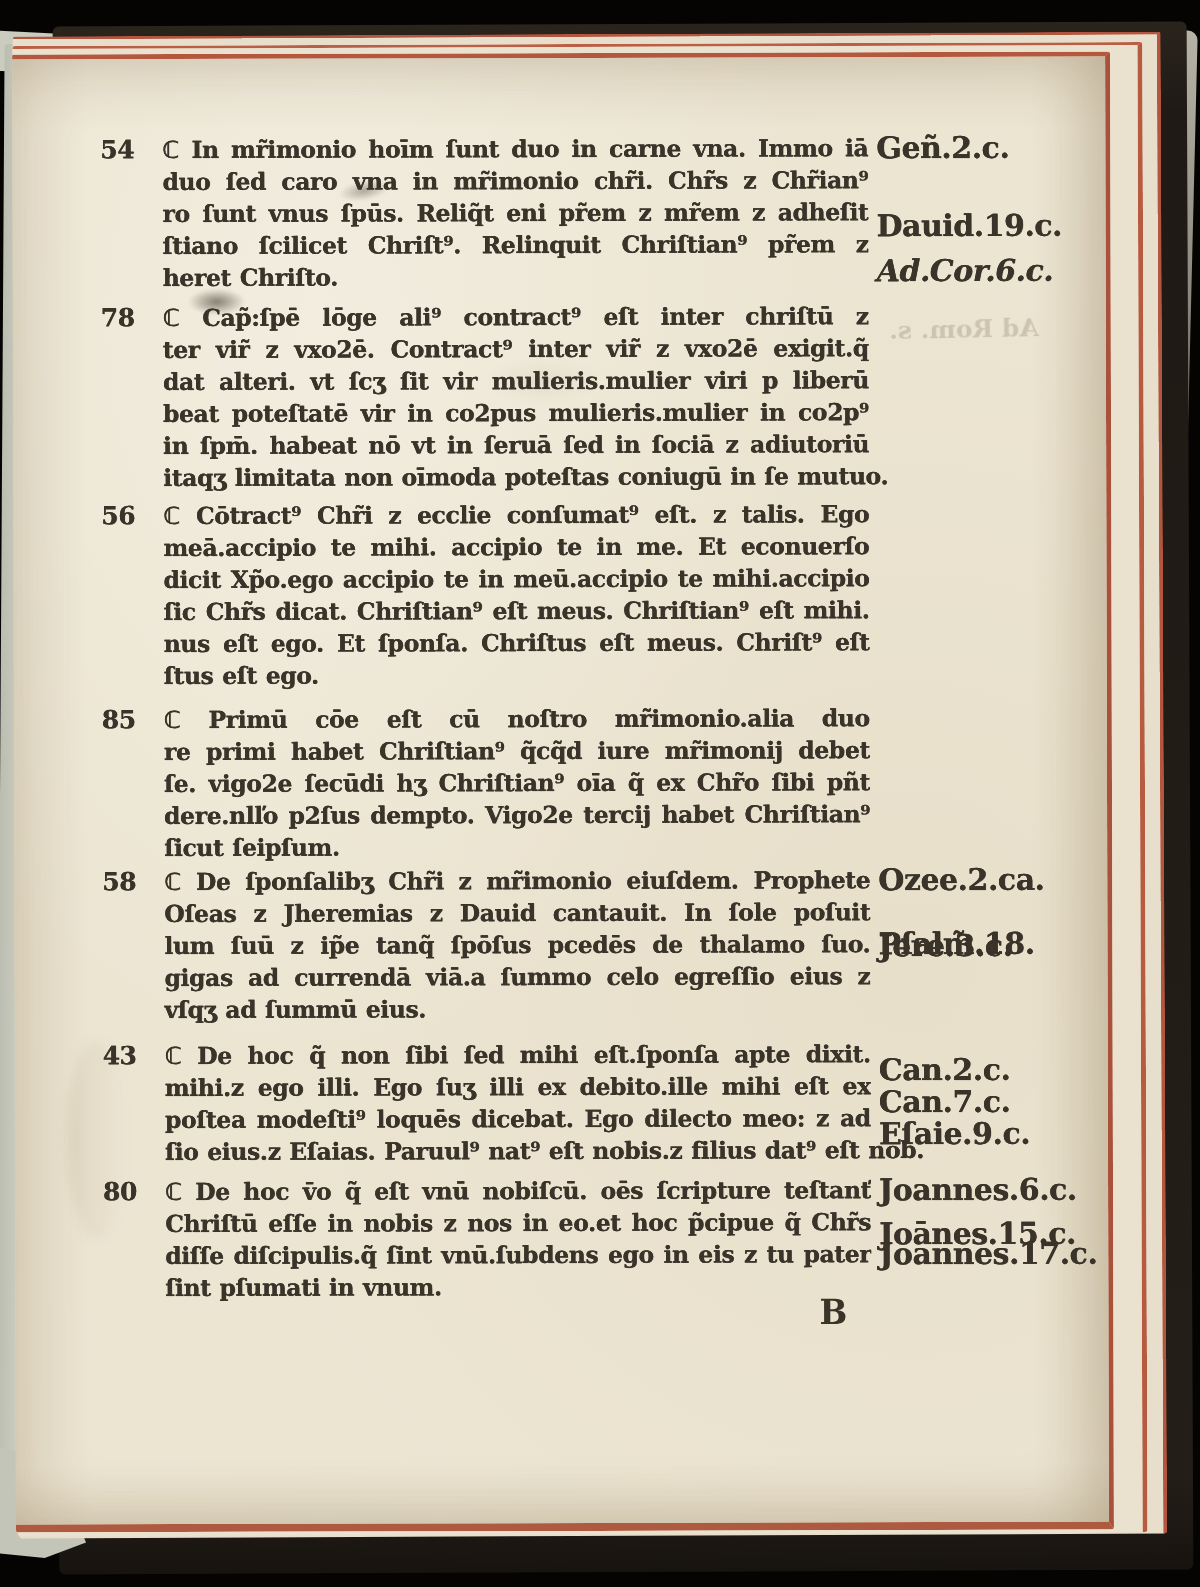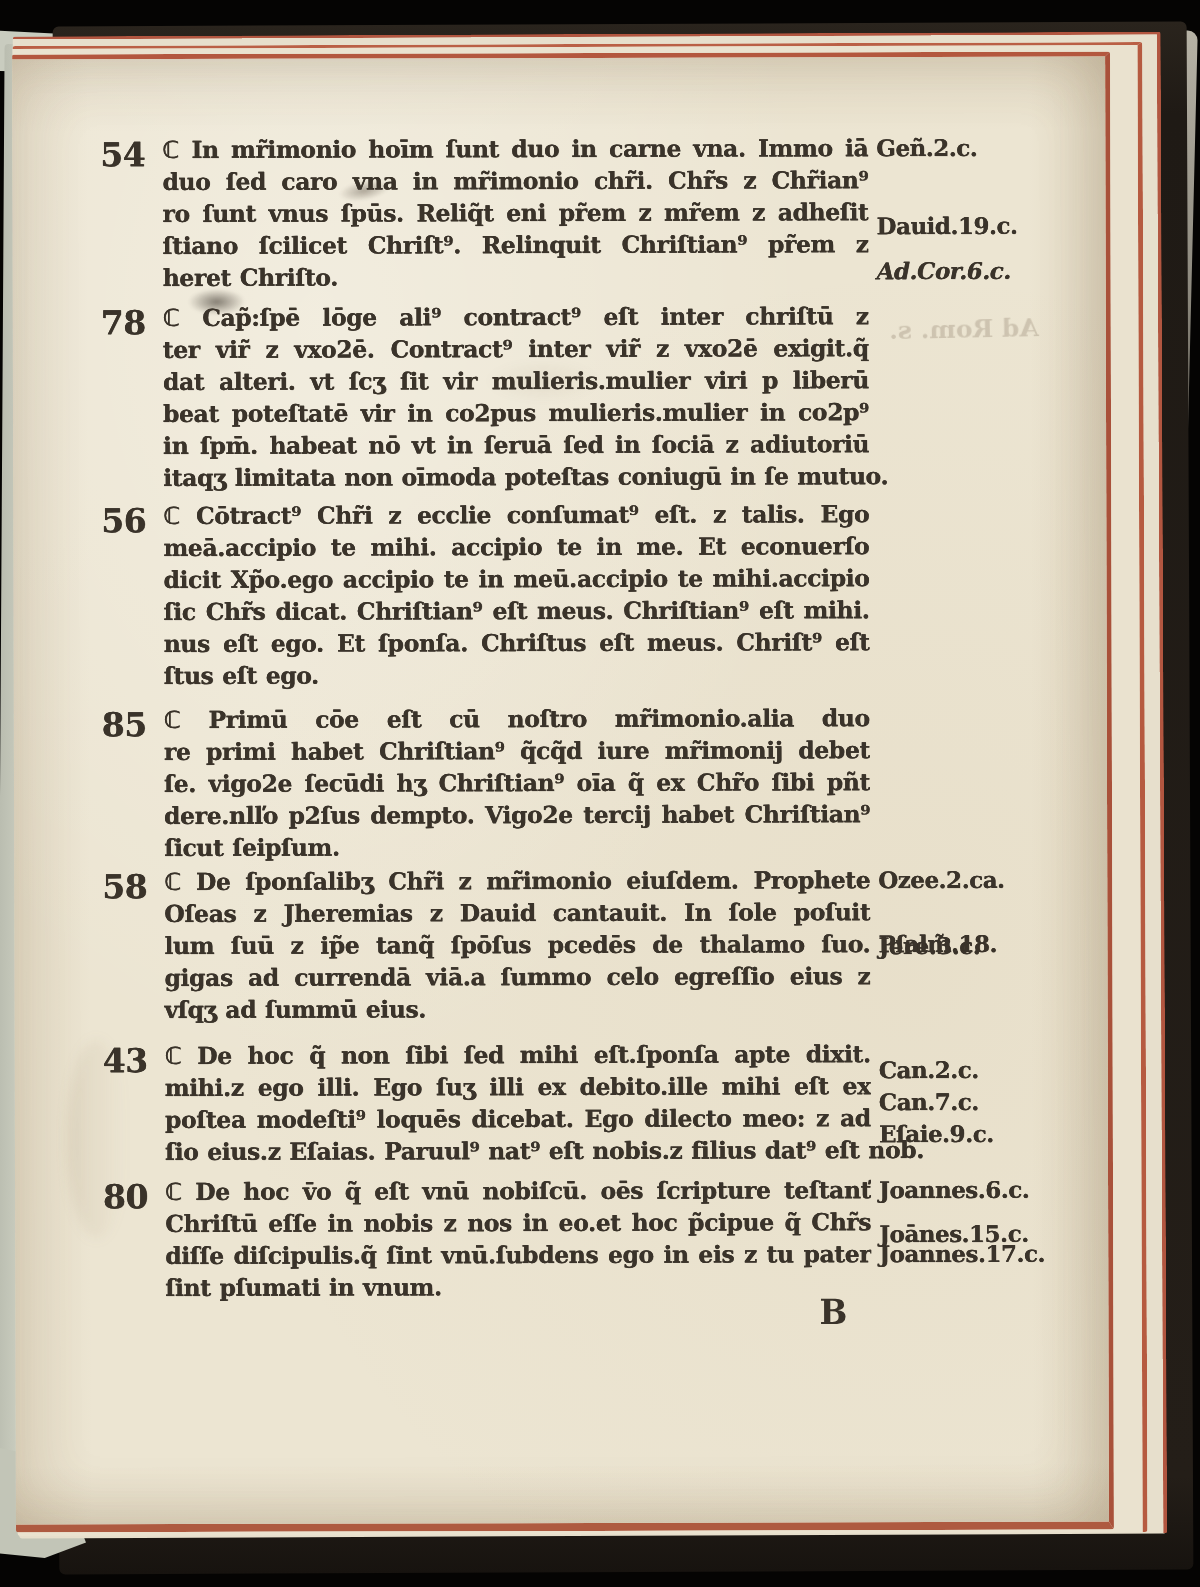--- a/index.html
+++ b/index.html
@@ -44,29 +44,29 @@
           radial-gradient(ellipse at 82% 62%, rgba(176,148,98,.07), rgba(0,0,0,0) 55%),
           linear-gradient(90deg, rgba(148,120,82,.12), rgba(0,0,0,0) 7%, rgba(0,0,0,0) 93%, rgba(148,120,82,.14)),
           linear-gradient(180deg, rgba(148,120,82,.10), rgba(0,0,0,0) 5%, rgba(0,0,0,0) 96%, rgba(148,120,82,.12)),
           #ece5d2;
         box-shadow:inset 0 0 70px rgba(120,98,66,.16), inset -18px 0 38px rgba(120,98,66,.10);}
 
   
   .textblock{position:absolute;left:86px;top:75px;width:960px;height:1360px;
              color:#3a332a;font-weight:700;}
   .sec{position:absolute;left:0;width:960px;}
-  .sec .num{position:absolute;left:2px;top:1px;width:58px;font-size:33px;letter-spacing:-.5px;}
+  .sec .num{position:absolute;left:2px;top:1px;width:58px;font-size:25px;letter-spacing:-.5px;}
   .sec .body{position:absolute;left:64px;top:0;width:706px;}
   .line{height:32px;line-height:32px;font-size:23.5px;letter-spacing:-.4px;word-spacing:1px;
         white-space:nowrap;
         text-shadow:0 0 .5px currentColor, .4px .2px 0 rgba(52,44,34,.35);}
   .line.just{white-space:normal;text-align:justify;text-align-last:justify;height:32px;overflow:hidden;}
   .num,.note{text-shadow:0 0 .5px currentColor, .4px .2px 0 rgba(52,44,34,.35);}
   .sec .notes{position:absolute;left:778px;top:0;width:180px;}
-  .note{position:absolute;left:0;height:32px;line-height:32px;font-size:23px;
+  .note{position:absolute;left:0;height:32px;line-height:32px;font-size:30px;
         letter-spacing:-.5px;white-space:nowrap;}
 
   .sec-0{top:0;} .sec-1{top:168px;} .sec-2{top:366px;} .sec-3{top:570px;}
   .sec-4{top:732px;} .sec-5{top:906px;} .sec-6{top:1042px;}
 
   .signature{position:absolute;left:718px;top:1160px;font-size:33px;font-weight:700;
              letter-spacing:-1px;transform:scaleY(1.05);}
 
   
   .bleed{position:absolute;left:836px;top:258px;width:190px;font-size:25px;font-weight:700;

